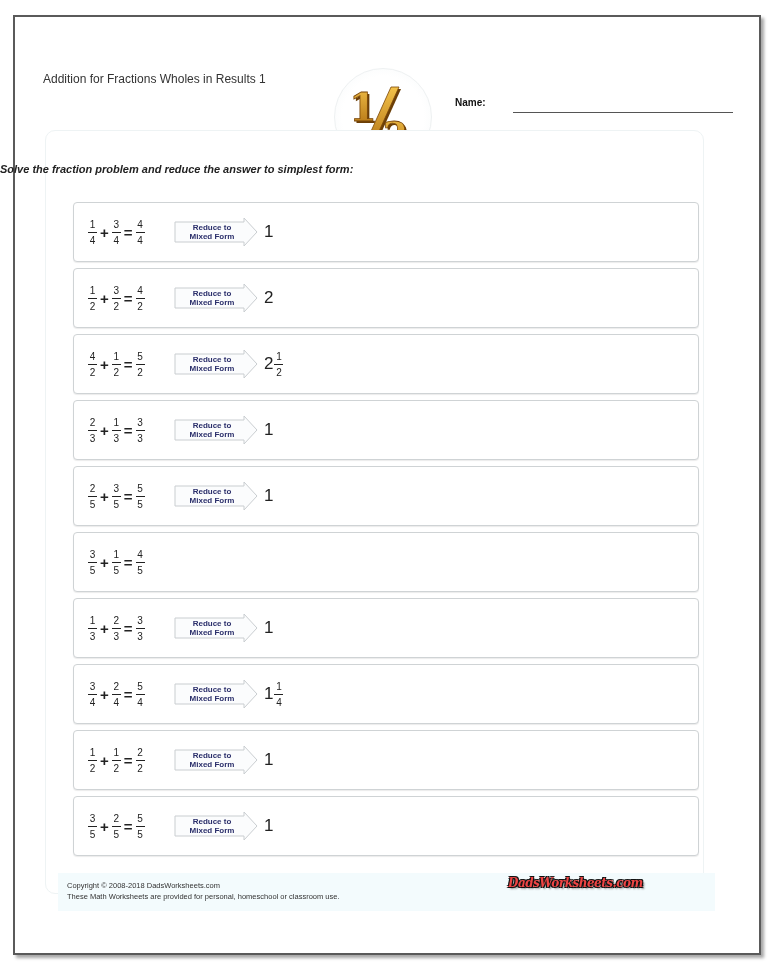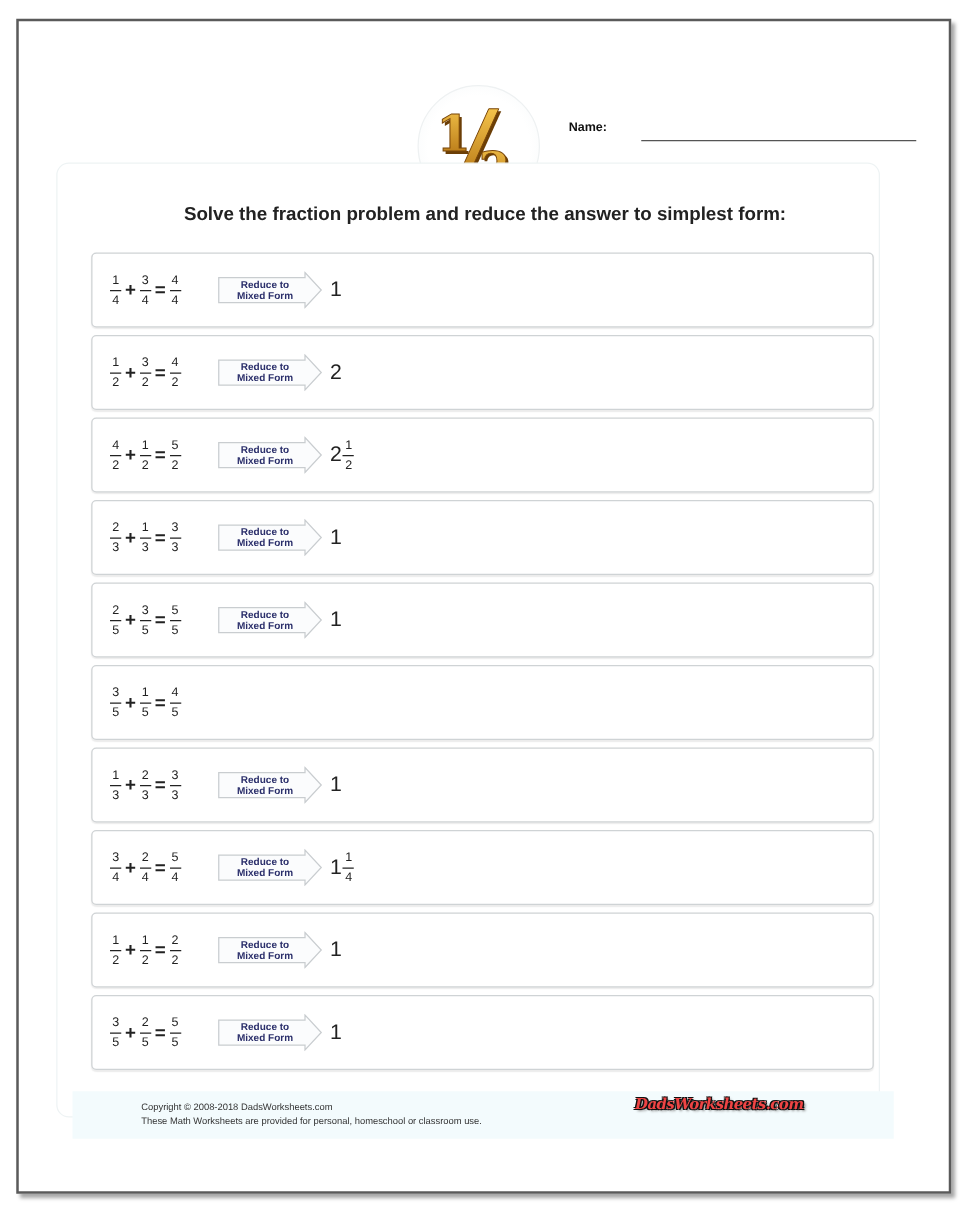--- a/index.html
+++ b/index.html
@@ -24,22 +24,22 @@
   .name-block { position:absolute; left:455px; top:78px; width:280px; height:40px; }
   .name-label { position:absolute; left:0; top:19px; font-size:10px; font-weight:bold; color:#111; }
   .name-line { position:absolute; left:58px; top:34px; width:220px; height:1px; background:#555; }
   .answer-key { position:absolute; left:88px; top:2px; font-size:25px; font-weight:bold; color:#4a52a8; }
 
   .panel {
     position:absolute; left:45px; top:130px; width:657px; height:762px;
     border:1px solid #eef3f4; border-radius:10px; background:#fff;
   }
   .instructions {
-    position:absolute; left:0; width:100%; top:163px; text-align:center;
-    font-size:15px; font-weight:bold; color:#222;
+    position:absolute; left:0; width:100%; top:163px; text-align:left;
+    font-size:11px; font-weight:bold; color:#222;font-style:italic;
   }
   .row {
     position:absolute; left:73px; width:624px; height:58px;
     border:1px solid #cfd3d5; border-radius:4px; background:#fff;
     box-shadow: 0 1px 1px rgba(0,0,0,0.08);
   }
   .eq { position:absolute; left:14px; top:0; height:58px; display:flex; align-items:center; }
   .frac { display:inline-flex; flex-direction:column; align-items:center; font-size:10px; line-height:11px; color:#222; }
   .frac .num { padding:0 1px; }
   .frac .bar { width:9px; height:1px; background:#222; margin:2px 0; }
@@ -51,33 +51,34 @@
   .arrow-text {
     position:absolute; left:2px; top:6px; width:72px; text-align:center;
     font-size:8px; font-weight:bold; line-height:9px; color:#2b2f6b;
   }
   .answer { position:absolute; left:190px; top:0; height:58px; display:flex; align-items:center; font-size:17px; color:#222; }
   .answer .frac { font-size:10px; margin-left:1px; }
 
   .footer-band {
     position:absolute; left:58px; top:873px; width:657px; height:38px; background:#f3fbfd;
   }
-  .copyright { position:absolute; left:67px; top:880px; font-size:7.5px; color:#333; line-height:11px;margin-left:46px; }
+  .copyright { position:absolute; left:67px; top:880px; font-size:7.5px; color:#333; line-height:11px; }
   .logo {
     position:absolute; left:508px; top:876px; font-family:"DejaVu Serif", serif; font-style:italic; font-weight:bold;
     font-size:12px; color:#ef4444; letter-spacing:-0.5px;
     text-shadow: -1px -1px 0 #111, 1px -1px 0 #111, -1px 1px 0 #111, 1px 1px 0 #111, 2px 2px 2px #888;
   }
 </style>
 </head>
 <body>
 
 <div class="page"></div>
 
 <div class="title-block">
+  <div>Addition for Fractions Wholes in Results 1</div>
 </div>
 
 <div class="badge">
   <svg class="half" width="96" height="96" viewBox="0 0 96 96">
     <defs>
       <linearGradient id="gold" x1="0" y1="0" x2="0" y2="1">
         <stop offset="0" stop-color="#f3c24a"></stop>
         <stop offset="1" stop-color="#b06f10"></stop>
       </linearGradient>
     </defs>

